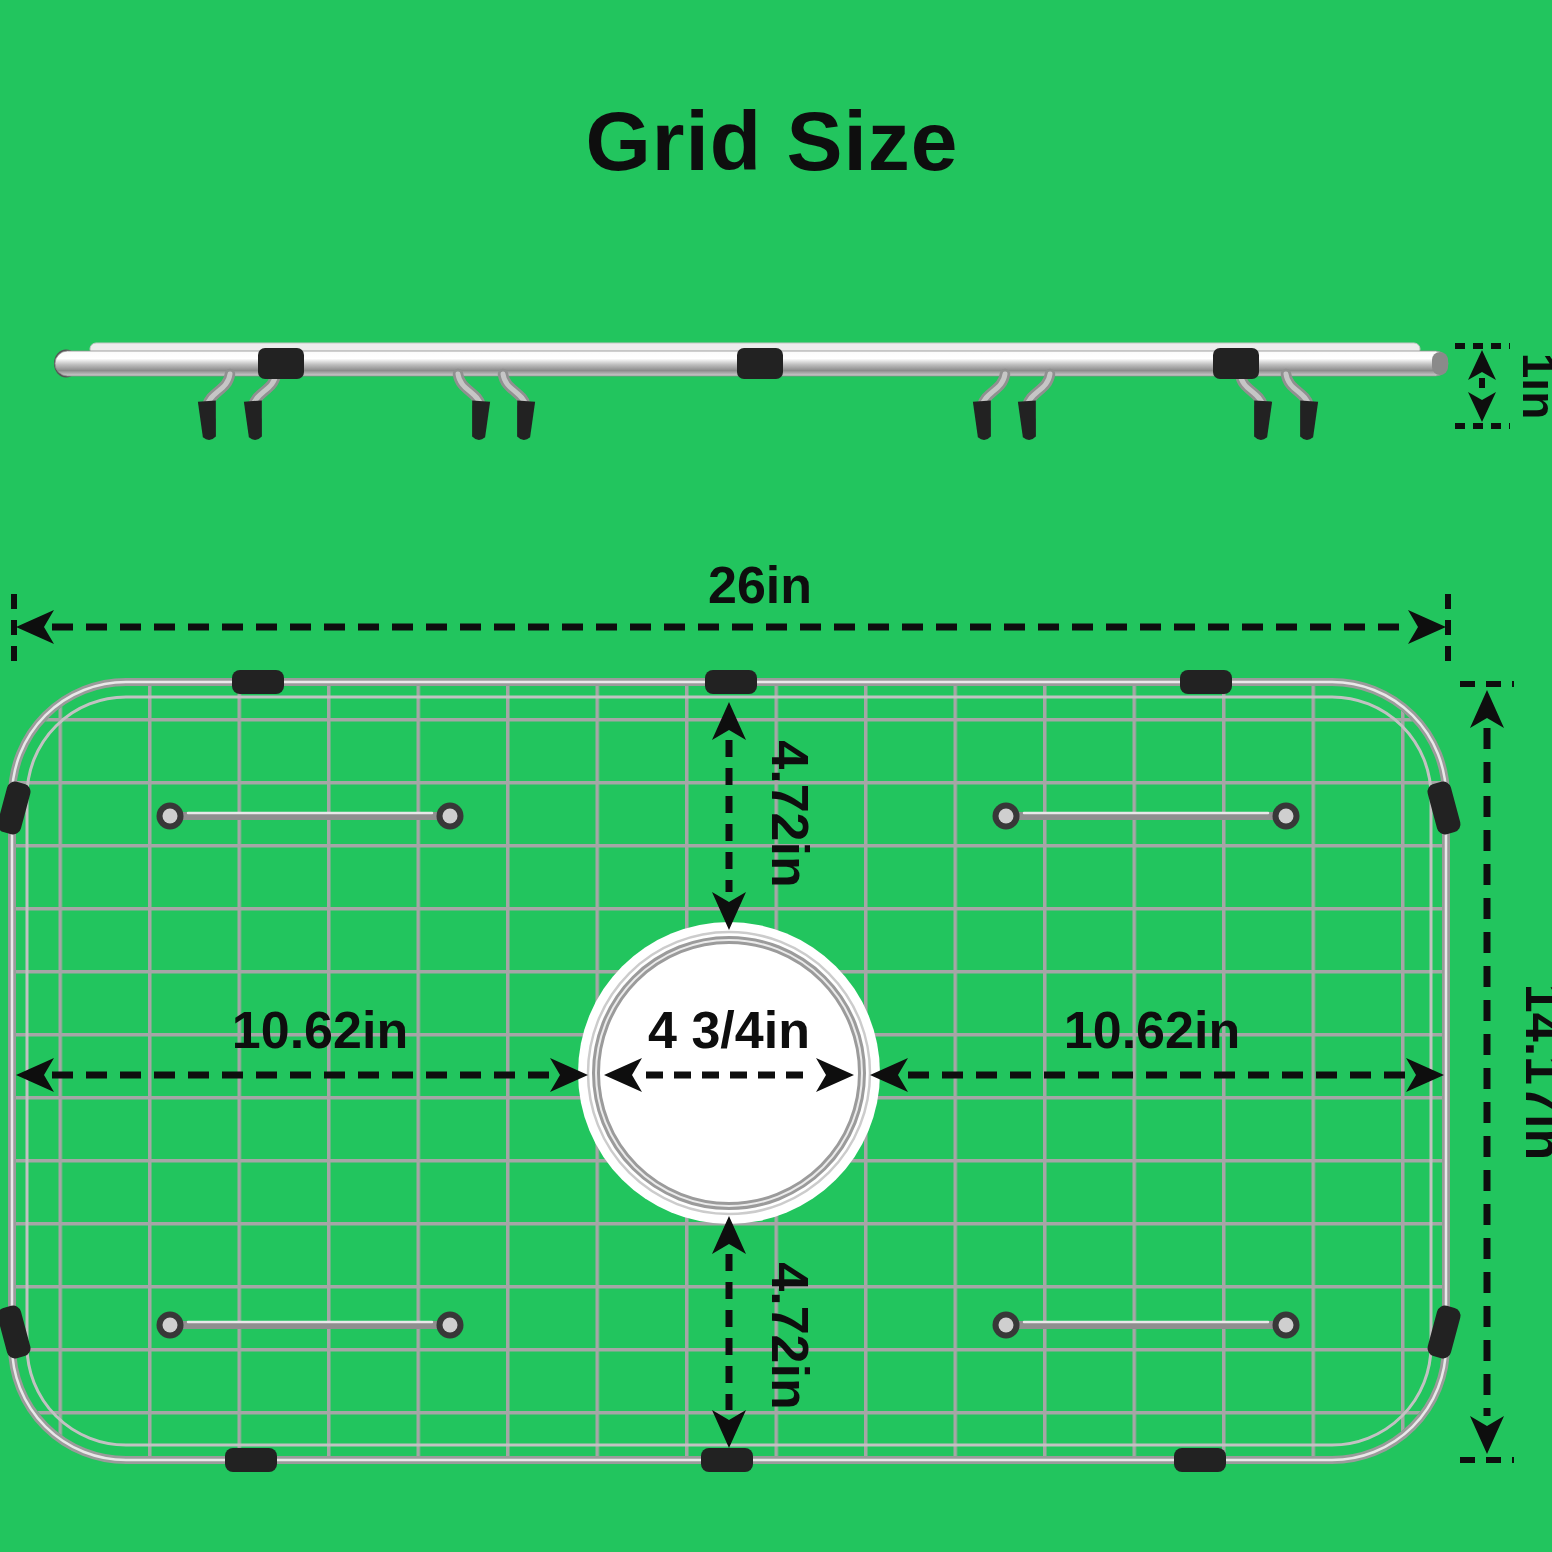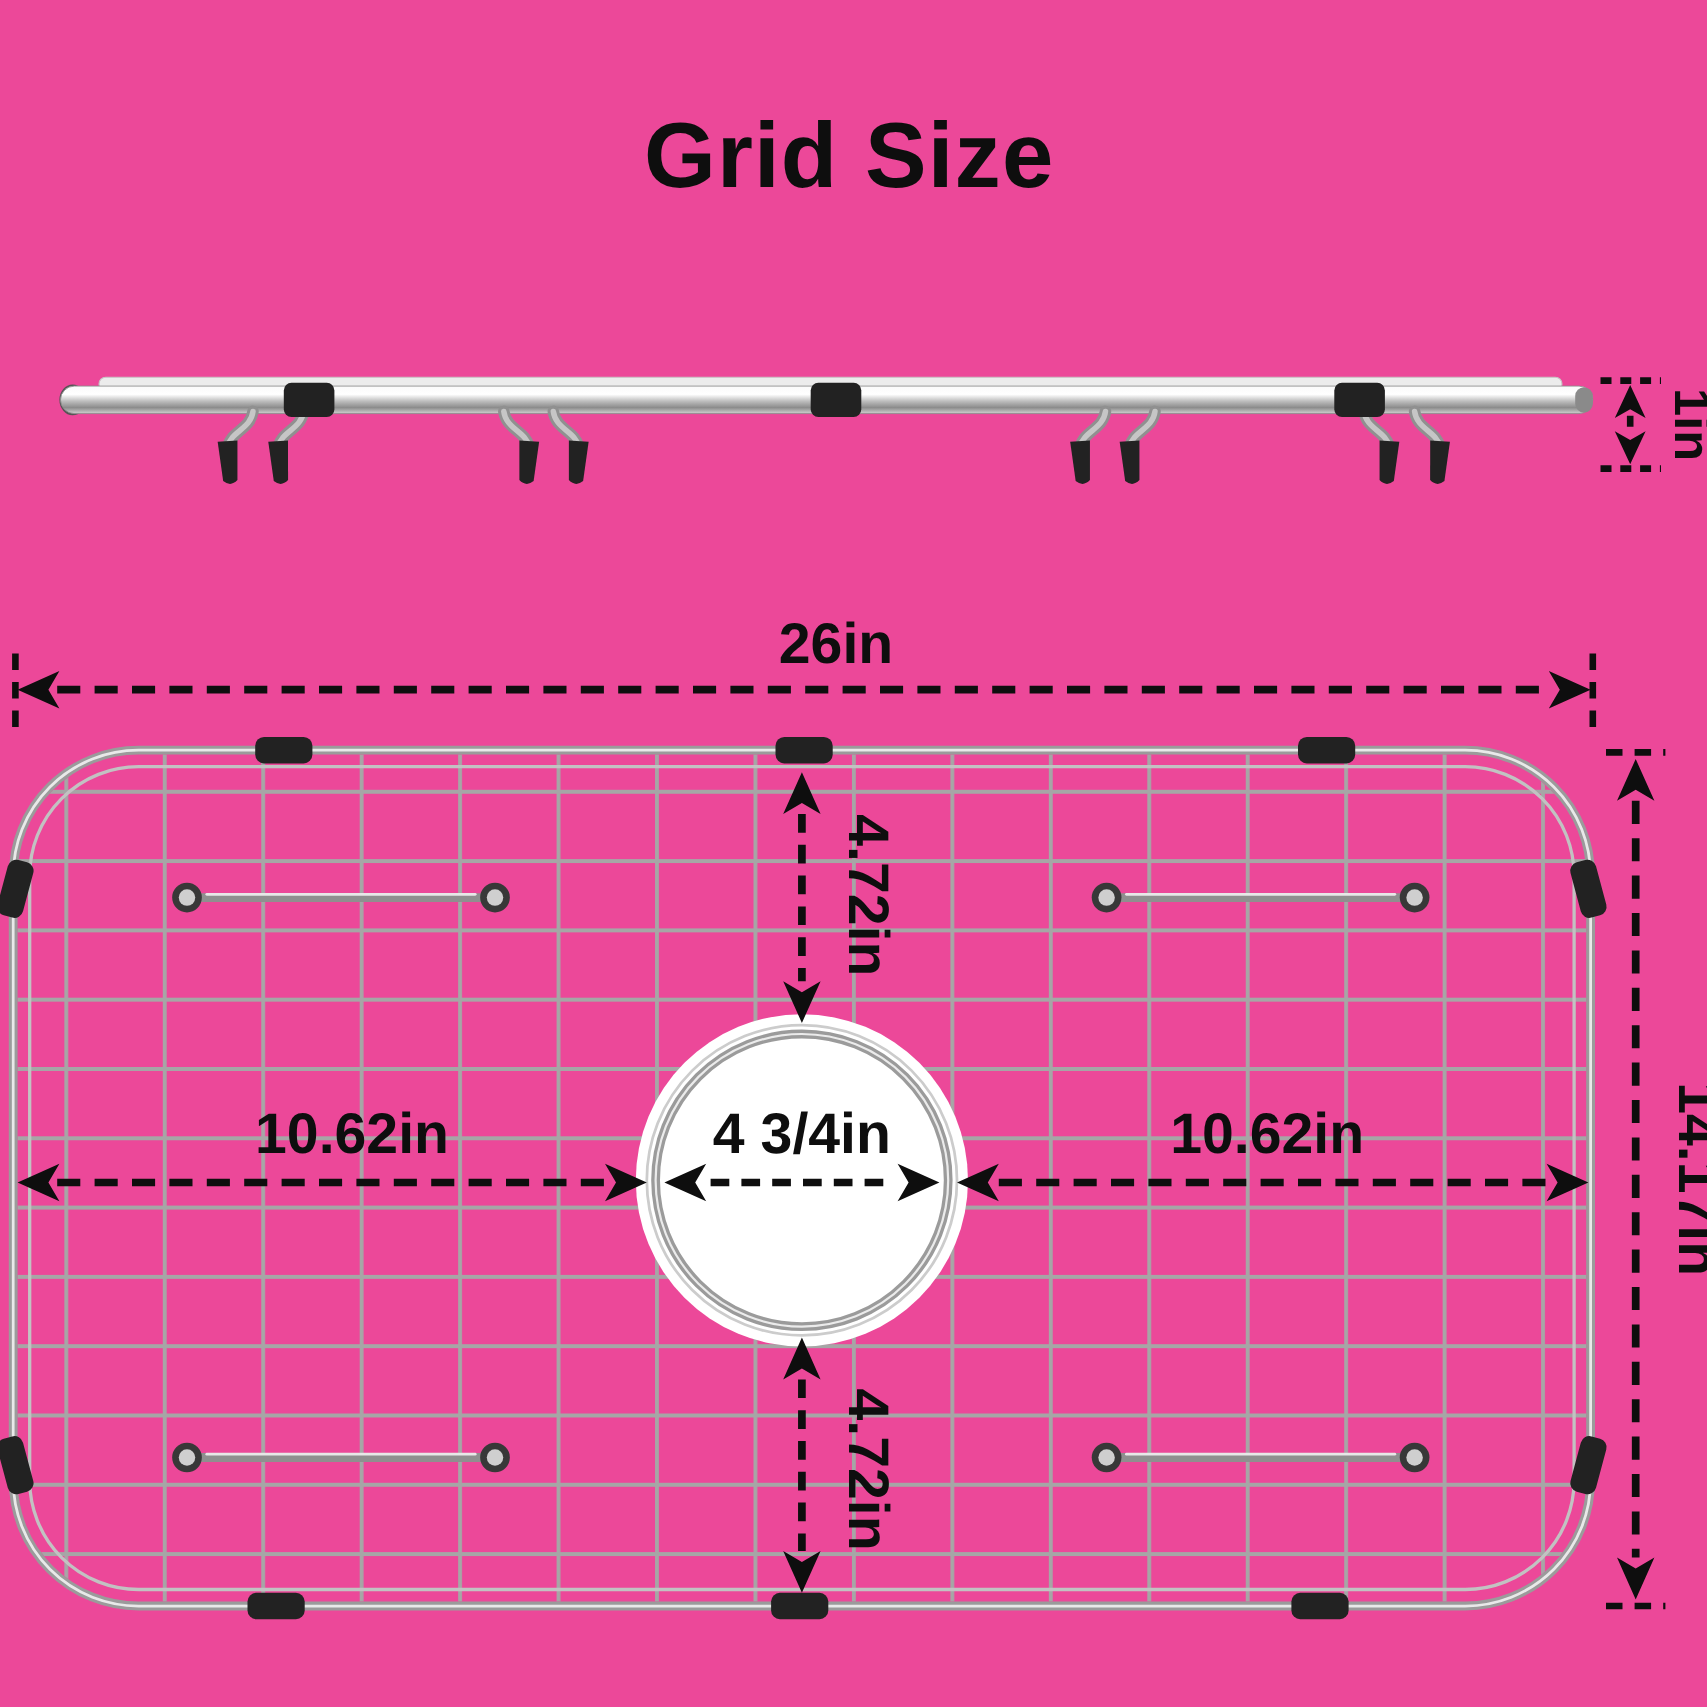--- a/index.html
+++ b/index.html
@@ -1,16 +1,16 @@
 <!DOCTYPE html>
 <html><head>
 <meta charset="utf-8">
 <style>
   html,body{margin:0;padding:0;background:#ffffff;}
-  .canvas{position:relative;width:1552px;height:1552px;background:#ec4899;overflow:hidden;}
+  .canvas{position:relative;width:1552px;height:1552px;background:#22c55e;overflow:hidden;}
   svg{display:block;}
   text{font-family:"Liberation Sans",sans-serif;fill:#0e0e0e;}
   .title-text{font-size:84px;font-weight:bold;letter-spacing:1px;}
   .dim-label{font-size:52px;font-weight:bold;}
   .dim-label-sm{font-size:46px;font-weight:bold;}
   .dash-main{stroke:#0e0e0e;stroke-width:7;stroke-dasharray:21 13;fill:none;}
   .dash-short{stroke:#0e0e0e;stroke-width:7;stroke-dasharray:17 11;fill:none;}
   .dash-ext{stroke:#0e0e0e;stroke-width:6;stroke-dasharray:15 11;fill:none;}
   .dash-tiny{stroke:#0e0e0e;stroke-width:6;stroke-dasharray:10 8;fill:none;}
   .arrowhead{fill:#0e0e0e;stroke:none;}

